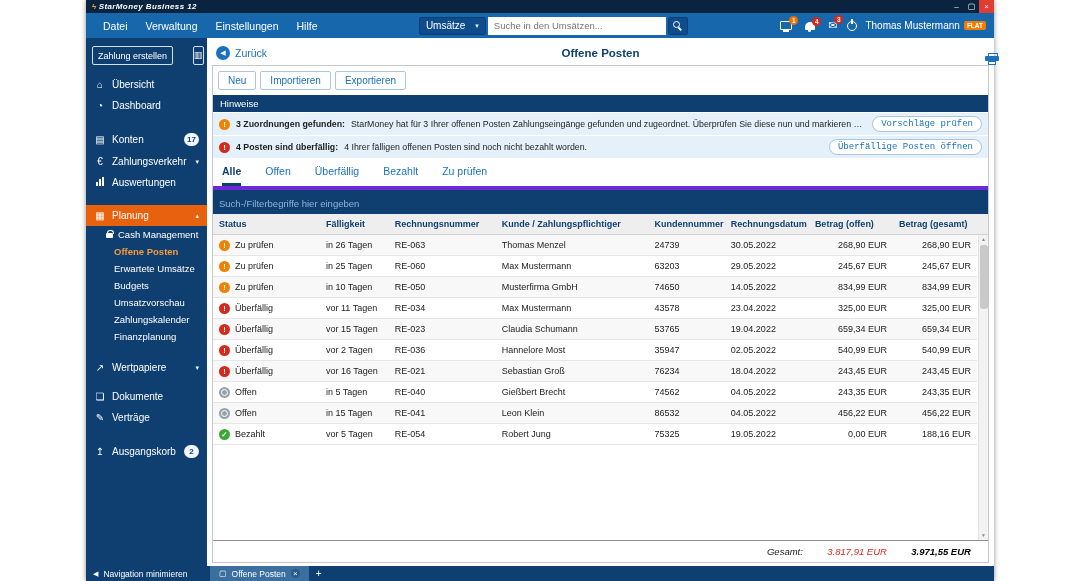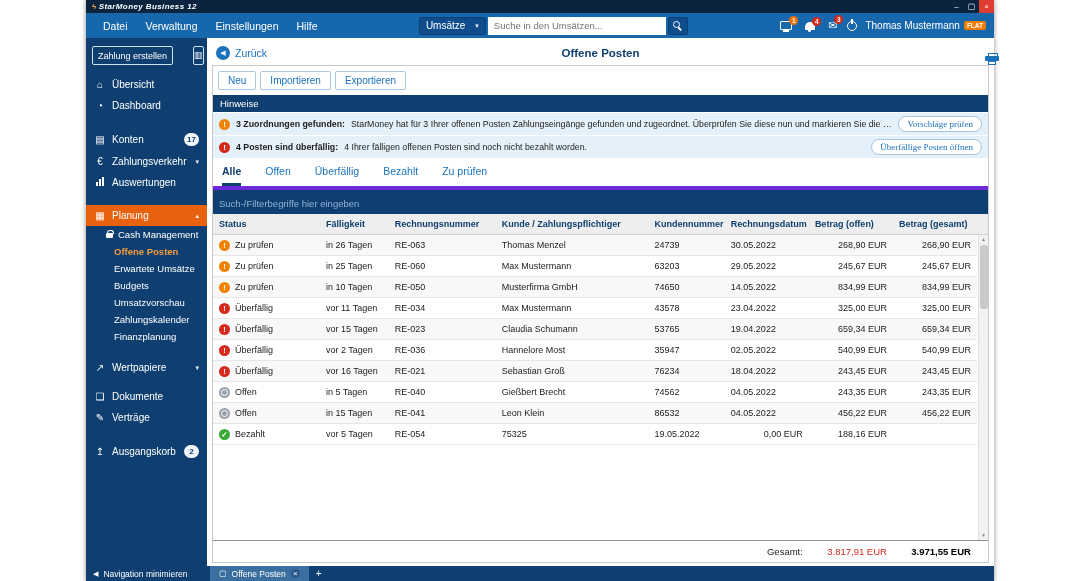--- a/index.html
+++ b/index.html
@@ -101,21 +101,21 @@
               padding: 3px 9px; border-radius: 2px; font-family: "Liberation Sans", sans-serif; }
   .section-bar { background: #0e3f70; color: #fff; font-size: 9.5px; padding: 3px 7px; flex: none; }
   .hint-row { display: flex; align-items: center; background: #e4f0fa; padding: 3px 6px; margin-top: 1px;
               gap: 6px; font-size: 8.8px; color: #1d1d1d; flex: none; overflow: hidden; white-space: nowrap; }
   .hint-dot { width: 11px; height: 11px; border-radius: 50%; color: #fff; font-size: 8px; font-weight: bold;
               text-align: center; line-height: 11px; flex: none; }
   .hint-dot.warning { background: #ef8200; } .hint-dot.error { background: #d5291c; }
   .hint-lead { font-weight: bold; text-align: right; }
   .hint-text { overflow: hidden; text-overflow: ellipsis; }
   .hint-btn { margin-left: auto; background: #fff; border: 1px solid #a9c7e0; color: #1a72bd; font-size: 9px;
-              padding: 2px 8px; border-radius: 8px; white-space: nowrap; flex: none; font-family: Liberation Serif, serif;}
+              padding: 2px 8px; border-radius: 8px; white-space: nowrap; flex: none; font-family: Liberation Mono, monospace;}
 
   .tabs { display: flex; gap: 24px; padding: 7px 9px 0; border-bottom: 4px solid #6d28d9; flex: none; }
   .tab { color: #1a72bd; font-size: 10.5px; padding-bottom: 6px; border-bottom: 3px solid transparent; cursor: default;}
   .tab.active { color: #0e3f70; font-weight: bold; border-bottom-color: #0e3f70; }
 
   .filterbar { background: #0e3f70; padding: 3px 6px; flex: none; }
   .filter-input { width: 100%; background: transparent; border: none; color: #cfe0ef; font-size: 9.5px;
                   font-family: "Liberation Sans", sans-serif; outline: none; }
   .filter-input::placeholder { color: #8fb4d8; }
 
@@ -139,21 +139,21 @@
 
   .vscroll { position: absolute; top: 0; right: 0; bottom: 0; width: 10px; background: #f2f2f2;
              border-left: 1px solid #e2e2e2; display: flex; flex-direction: column; align-items: center;
              font-size: 5px; color: #8a8a8a; }
   .vscroll .arr { height: 9px; line-height: 9px; flex: none; }
   .vthumb { width: 8px; height: 64px; background: #c9c9c9; border-radius: 3px; margin-top: 1px; flex: none; }
   .vfill { flex: 1; }
 
   .tfoot { display: grid; grid-template-columns: var(--cols); border-top: 1px solid #8f8f8f; font-size: 9.5px;
            padding: 5px 0; flex: none; padding-right: 11px; background: #fff; }
-  .tfoot > div { padding: 0 6px; white-space: nowrap; }
+  .tfoot > div { padding: 0 6px; white-space: nowrap; font-style: italic; }
   .tfoot .lbl { grid-column: 6; text-align: right; color: #222; }
   .open-total { grid-column: 7; text-align: right; color: #d5291c; }
   .grand-total { grid-column: 8; text-align: right; font-weight: bold; color: #000; }
 
   
   .statusbar { height: 15px; background: #0e3f70; display: flex; align-items: stretch; color: #fff;
                font-size: 8.5px; flex: none; }
   .collapse { width: 121px; flex: none; display: flex; align-items: center; gap: 5px; padding: 0 7px; }
   .doc-tab { background: #3a6f9f; display: flex; align-items: center; gap: 5px; padding: 0 9px;
              margin-left: 3px; font-size: 8.5px; }
@@ -491,20 +491,21 @@
     <div class="num">456,22 EUR</div>
   </div>
 
   <div class="trow">
     <div>
       <span class="dot paid"></span>
       <span>Bezahlt</span>
     </div>
     <div>vor 5 Tagen</div>
     <div>RE-054</div>
+    <div>Robert Jung</div>
     <div>75325</div>
     <div>19.05.2022</div>
     <div class="num">0,00 EUR</div>
     <div class="num">188,16 EUR</div>
   </div>
 </div>
 
           <div class="tfoot">
             <div class="lbl">Gesamt:</div>
             <div class="open-total">3.817,91 EUR</div>

